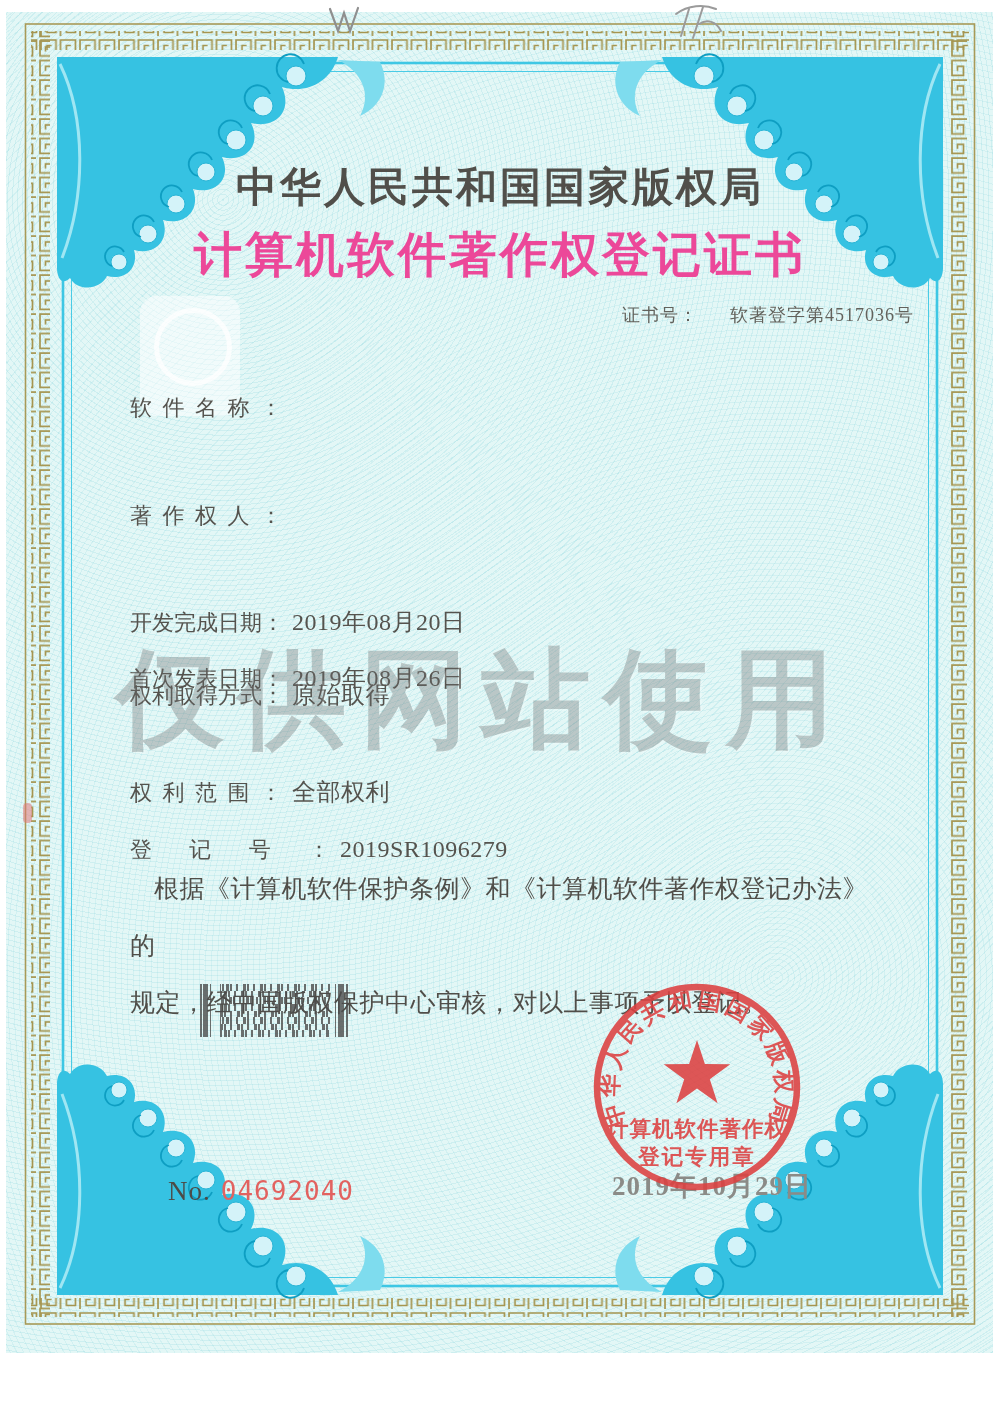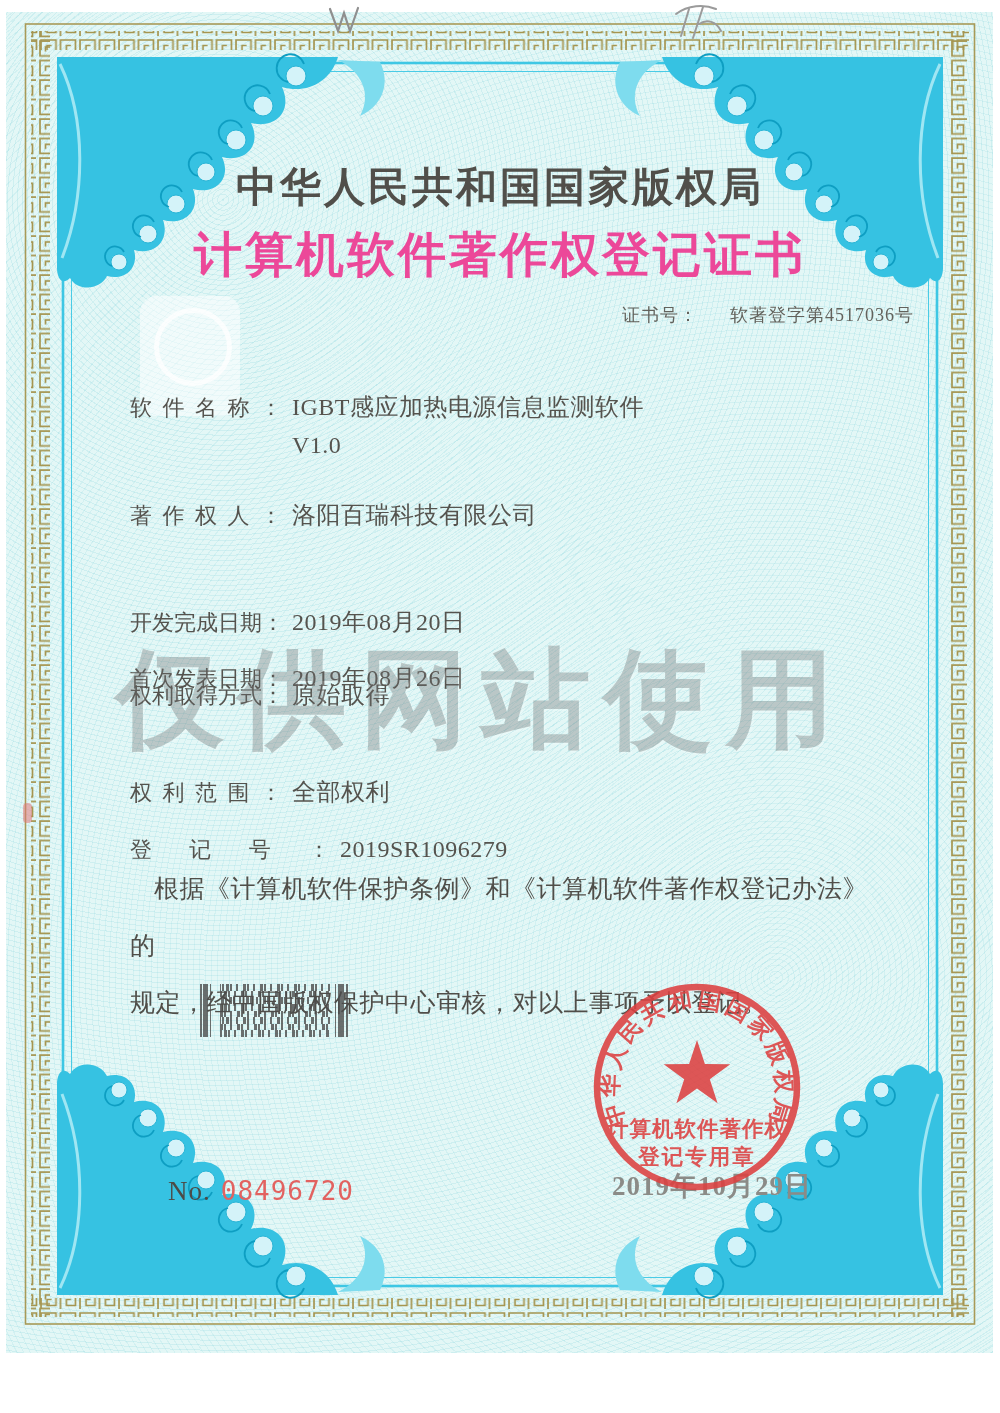--- a/index.html
+++ b/index.html
@@ -154,28 +154,23 @@
 <div class="ghost-stamp"></div>
 
 <div class="authority">中华人民共和国国家版权局</div>
 <div class="cert-title">计算机软件著作权登记证书</div>
 <div class="certno">
   <span>证书号：</span><span class="certno-val">软著登字第4517036号</span>
 </div>
 
 <div class="f-row row-1">
   <span class="f-label">软件名称：</span>
-  <span class="f-value">
-    <div>IGBT感应加热电源信息监测软件</div>
-    <div>V1.0</div>
-  </span>
 </div>
 <div class="f-row row-2">
   <span class="f-label">著作权人：</span>
-  <span class="f-value">洛阳百瑞科技有限公司</span>
 </div>
 <div class="f-row row-3">
   <span class="f-label">开发完成日期：</span>
   <span class="f-value">2019年08月20日</span>
 </div>
 <div class="f-row row-4">
   <span class="f-label">首次发表日期：</span>
   <span class="f-value">2019年08月26日</span>
 </div>
 <div class="f-row row-5">
@@ -220,14 +215,14 @@
   <polygon points="109,62 116.9,86.1 142.3,86.2 121.8,101.2 129.6,125.3 109,110.5 88.4,125.3 96.2,101.2 75.7,86.2 101.1,86.1" fill="#dd4040"></polygon>
   <path id="sealArc" d="M45,156 A79.4,79.4 0 1 1 173,156" fill="none"></path>
   <text font-size="23" font-weight="bold" fill="#dd4040" letter-spacing="4" font-family="Liberation Serif, DejaVu Serif, serif">
     <textPath href="#sealArc" startOffset="50%" text-anchor="middle">中华人民共和国国家版权局</textPath>
   </text>
   <text x="109" y="158" text-anchor="middle" font-size="21.5" font-weight="bold" fill="#dd4040" letter-spacing="1" font-family="Liberation Serif, DejaVu Serif, serif">计算机软件著作权</text>
   <text x="109" y="186" text-anchor="middle" font-size="21.5" font-weight="bold" fill="#dd4040" letter-spacing="2" font-family="Liberation Serif, DejaVu Serif, serif">登记专用章</text>
 </svg>
 
 <div class="serial">
-  <span>No.</span><span class="serial-num">08496720</span>
+  <span>No.</span><span class="serial-num">04692040</span>
 </div>
 
 </body></html>

